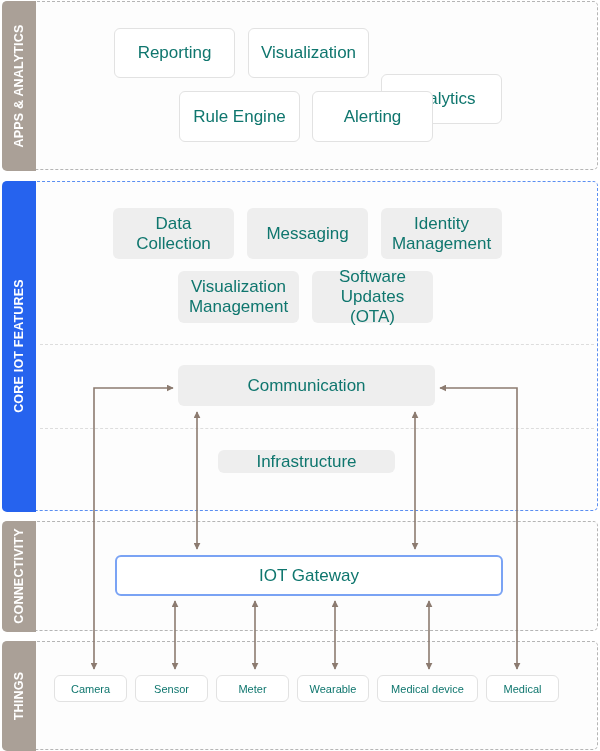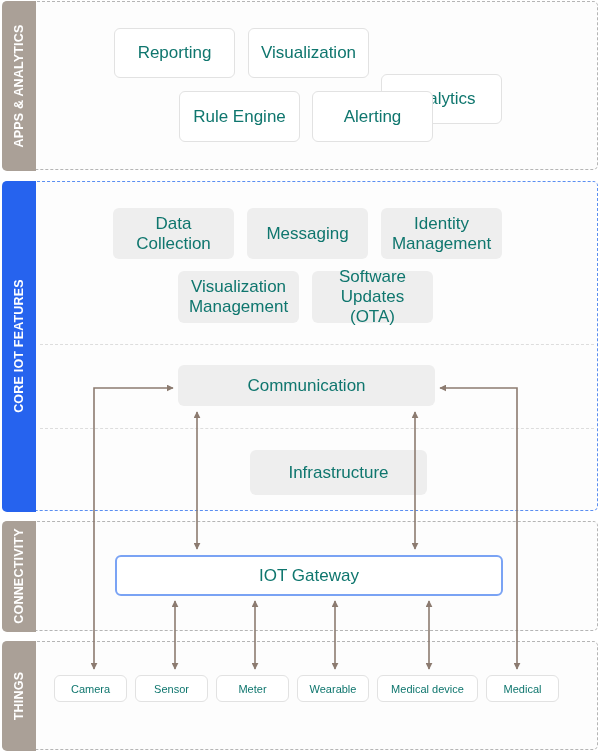--- a/index.html
+++ b/index.html
@@ -42,21 +42,21 @@
   </div>
 </div>
 <div class="divider" style="top:344px;"></div>
 <div class="divider" style="top:428px;"></div>
 <div class="box fill" style="left:113px;top:208px;width:121px;height:51px;padding:0 14px;">Data Collection</div>
 <div class="box fill" style="left:247px;top:208px;width:121px;height:51px;">Messaging</div>
 <div class="box fill" style="left:381px;top:208px;width:121px;height:51px;padding:0 4px;">Identity Management</div>
 <div class="box fill" style="left:178px;top:271px;width:121px;height:52px;padding:0 3px;">Visualization Management</div>
 <div class="box fill" style="left:312px;top:271px;width:121px;height:52px;padding:0 12px;">Software Updates (OTA)</div>
 <div class="box fill" style="left:178px;top:365px;width:257px;height:41px;">Communication</div>
-<div class="box fill" style="left:218px;top:450px;width:177px;height:45px;margin-left:32px;">Infrastructure</div>
+<div class="box fill" style="left:218px;top:450px;width:177px;height:23px;">Infrastructure</div>
 
 <div class="section" style="top:521px;height:110px;">
   <div class="side">
     <span class="side-label">CONNECTIVITY</span>
   </div>
 </div>
 <div class="box gateway" style="left:115px;top:555px;width:388px;height:41px;text-align:right;">IOT Gateway</div>
 
 <div class="section" style="top:641px;height:109px;">
   <div class="side">

